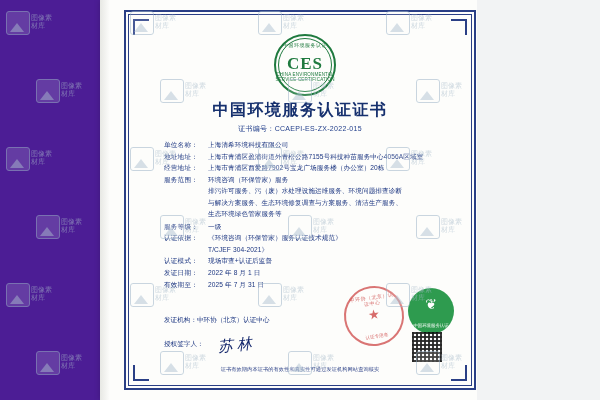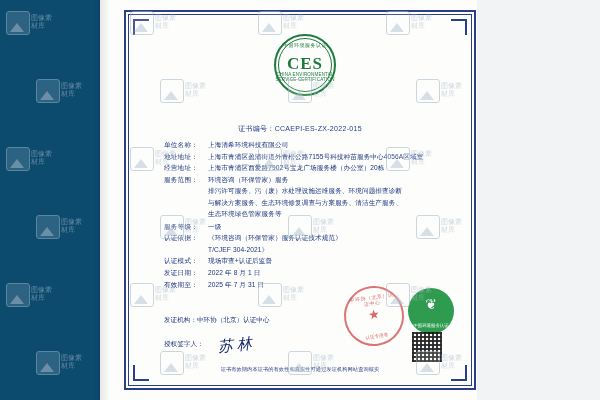--- a/index.html
+++ b/index.html
@@ -10,21 +10,21 @@
     width: 600px;
     height: 400px;
     overflow: hidden;
     font-family: "Liberation Sans", sans-serif;
     background: #f2f3f4;
   }
   .page {
     position: relative;
     width: 477px;
     height: 400px;
-    background: #0c4a6e;
+    background: #4c1d95;
     overflow: hidden;
   }
   
   .watermarks {
     position: absolute;
     inset: 0;
     pointer-events: none;
     z-index: 5;
   }
   .wm {
@@ -327,20 +327,21 @@
     <div class="corner br"></div>
 
     <div class="emblem">
       <div class="ring"></div>
       <div class="ring2"></div>
       <div class="topchars">中国环境服务认证</div>
       <div class="ces">CES</div>
       <div class="sub">CHINA ENVIRONMENTAL SERVICE CERTIFICATION</div>
     </div>
 
+    <div class="title">中国环境服务认证证书</div>
 
     <div class="certno">
       <span>证书编号：</span><span>CCAEPI-ES-ZX-2022-015</span>
     </div>
 
     <div class="body">
       <div class="row">
         <div class="lbl">单位名称：</div>
         <div class="val">上海清希环境科技有限公司</div>
       </div>

